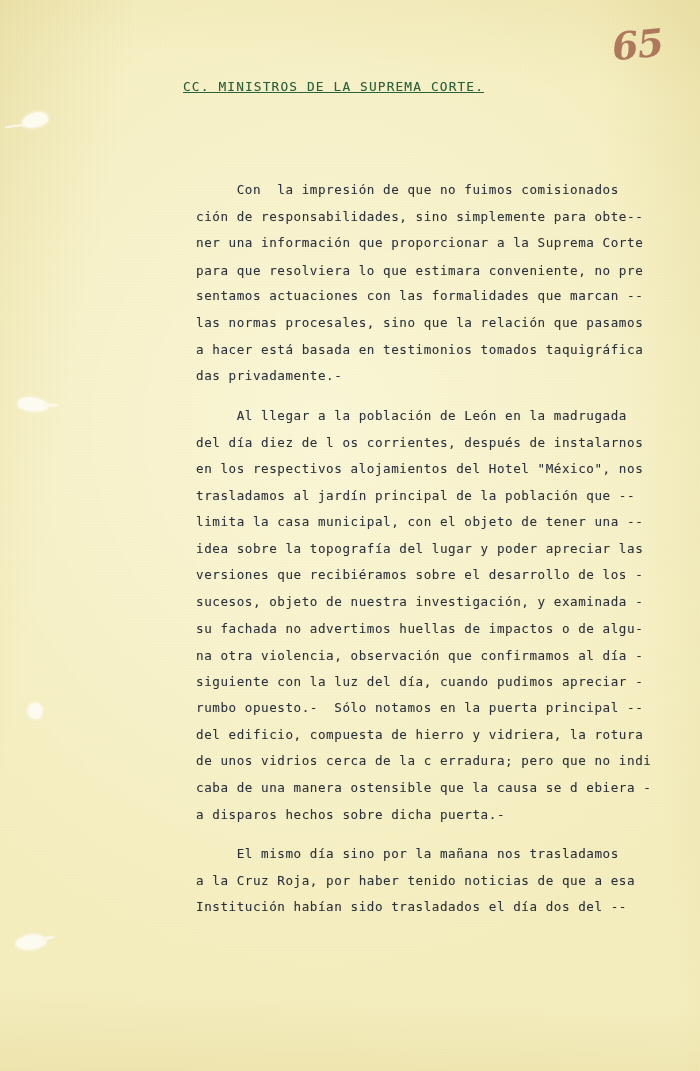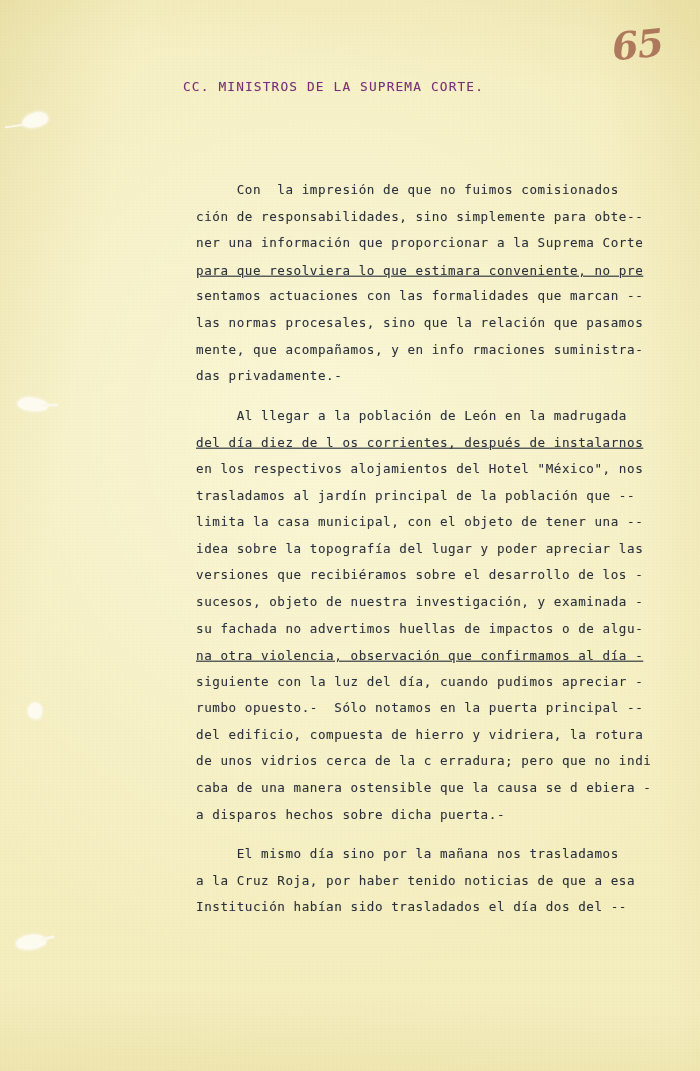--- a/index.html
+++ b/index.html
@@ -72,33 +72,34 @@
     opacity: 0.88;
     text-shadow: 0 0 0.8px rgba(60,62,66,0.38);
   }
 
   #heading {
     position: absolute;
     left: 183px;
     top: 79px;
     font-size: 12.8px;
     letter-spacing: 1.15px;
-    color: #701a75;
+    color: #14532d;
     white-space: pre;
     opacity: 0.9;
     text-shadow: 0 0 0.8px rgba(60,62,66,0.4);
+    text-decoration: underline;
   }
 
   .para { margin: 0; }
   .para-gap { height: 13px; }
 
   
   .j1 { transform: translateY(0.4px); }
   .j2 { transform: translateY(-0.4px); }
-  .j3 { transform: translateY(0.7px); text-decoration: underline; }
+  .j3 { transform: translateY(0.7px); }
 
   
   .damage {
     position: absolute;
     background: #fdfaf0;
     box-shadow: 0 0 3px 1px rgba(253,250,240,0.85);
     pointer-events: none;
   }
   .damage.d1 {
     left: 22px; top: 113px; width: 26px; height: 14px;
@@ -155,21 +156,21 @@
 
   <div id="typescript">
       <div style="height: 177px;"></div>
       <div class="para">
         <div class="tw-line ">     Con  la impresión de que no fuimos comisionados</div>
         <div class="tw-line j2">ción de responsabilidades, sino simplemente para obte--</div>
         <div class="tw-line ">ner una información que proporcionar a la Suprema Corte</div>
         <div class="tw-line j3">para que resolviera lo que estimara conveniente, no pre</div>
         <div class="tw-line j1">sentamos actuaciones con las formalidades que marcan --</div>
         <div class="tw-line ">las normas procesales, sino que la relación que pasamos</div>
-        <div class="tw-line ">mente, que acompañamos, y en info rmaciones suministra-</div>
+        <div class="tw-line j2">a hacer está basada en testimonios tomados taquigráfica</div>
         <div class="tw-line j1">das privadamente.-</div>
       </div>
       <div class="para-gap"></div>
       <div class="para">
         <div class="tw-line ">     Al llegar a la población de León en la madrugada</div>
         <div class="tw-line j3">del día diez de l os corrientes, después de instalarnos</div>
         <div class="tw-line j1">en los respectivos alojamientos del Hotel "México", nos</div>
         <div class="tw-line ">trasladamos al jardín principal de la población que --</div>
         <div class="tw-line j2">limita la casa municipal, con el objeto de tener una --</div>
         <div class="tw-line ">idea sobre la topografía del lugar y poder apreciar las</div>

